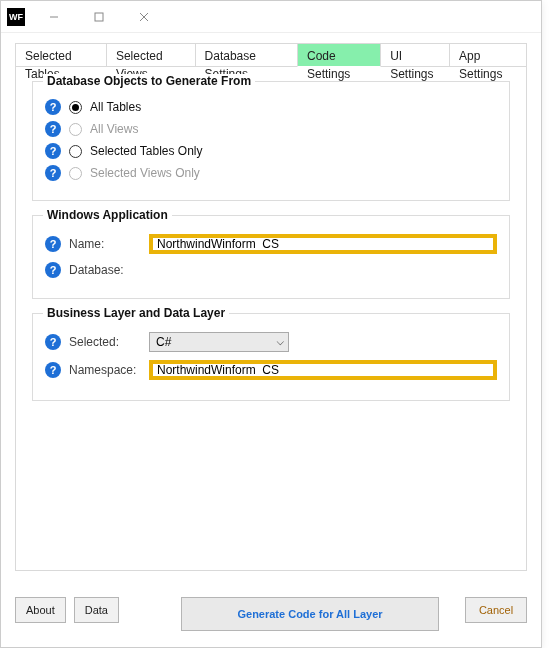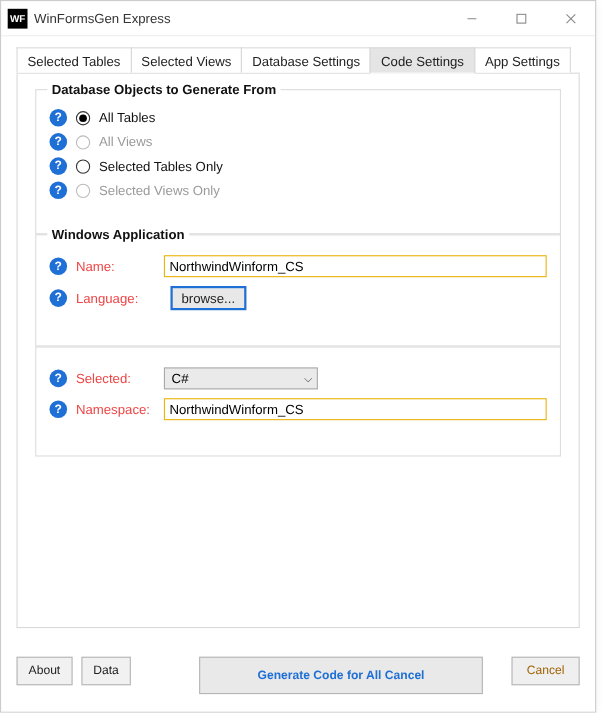--- a/index.html
+++ b/index.html
@@ -77,37 +77,38 @@
     color: #222;
     font-size: 12px;
     cursor: default;
     margin-right: 0;
     position: relative;
     line-height: 18px;
     height: 23px;
   }
   .tab + .tab { margin-left: -1px; }
   .tab.active {
-    background: #e5e5e5;
+    background: #86efac;
     border-bottom: 1px solid #fff;
     height: 24px;
     z-index: 2;
     top: 1px;
     margin-top: -1px;
   }
   .tabpage {
     border: 1px solid #d9d9d9;
     border-top: none;
     padding: 14px 16px 16px 16px;
     flex: 1;
     overflow: auto;
   }
   .groupbox {
     border: 1px solid #dcdcdc;
-    padding: 14px 12px 28px 12px;
+    padding: 14px 12px 16px 12px;
+    margin-bottom: 14px;
     position: relative;
   }
   .groupbox .legend {
     position: absolute;
     top: -8px;
     left: 10px;
     background: #fff;
     padding: 0 4px;
     font-weight: bold;
     font-size: 12px;
@@ -157,25 +158,25 @@
   .radio.disabled { border-color: #bbb; }
   .opt-label { color: #111; }
   .opt-label.disabled { color: #9a9a9a; }
   .form-row {
     display: flex;
     align-items: center;
     padding: 4px 0;
   }
   .form-label {
     width: 80px;
-    color: #ef4444;
+    color: #404040;
     flex-shrink: 0;
   }
   .text-input {
-    border: 1px solid #eab308;
+    border: 4px solid #eab308;
     height: 20px;
     padding: 0 4px;
     font-size: 12px;
     font-family: inherit;
     background: #fff;
   }
   .flex1 { flex: 1; }
   .browse-btn {
     height: 22px;
     border: 2px solid #1e6fd6;
@@ -233,21 +234,20 @@
   }
   .spacer-mid { width: 46px; }
 </style>
 </head>
 <body>
 
 <div class="window">
 
   <div class="titlebar">
     <div class="appicon">WF</div>
-    <div class="title">WinFormsGen Express</div>
     <div class="winbtns">
       <div class="winbtn">
         <svg viewBox="0 0 10 10">
             <line x1="1" y1="5" x2="9" y2="5"></line>
           </svg>
       </div>
       <div class="winbtn">
         <svg viewBox="0 0 10 10">
             <rect x="1" y="1" width="8" height="8"></rect>
           </svg>
@@ -261,20 +261,21 @@
     </div>
   </div>
 
   <div class="client">
 
     <div class="tabs">
       <div class="tab">Selected Tables</div>
       <div class="tab">Selected Views</div>
       <div class="tab">Database Settings</div>
       <div class="tab active">Code Settings</div>
+      <div class="tab">UI Settings</div>
       <div class="tab">App Settings</div>
     </div>
 
     <div class="tabpage">
 
       <div class="groupbox">
         <div class="legend">Database Objects to Generate From</div>
 
         <div class="option-row">
           <span class="help-icon">?</span>
@@ -302,26 +303,26 @@
         <div class="legend">Windows Application</div>
 
         <div class="form-row">
           <span class="help-icon">?</span>
           <span class="form-label">Name:</span>
           <input class="text-input flex1" value="NorthwindWinform_CS" style="">
         </div>
 
         <div class="form-row">
           <span class="help-icon">?</span>
-          <span class="form-label">Language:</span>
-          <button class="browse-btn">browse...</button>
+          <span class="form-label">Database:</span>
         </div>
       </div>
 
       <div class="groupbox">
+        <div class="legend">Business Layer and Data Layer</div>
 
         <div class="form-row">
           <span class="help-icon">?</span>
           <span class="form-label">Selected:</span>
           <div class="select">
             <span>C#</span>
             <span class="chev">⌵</span>
           </div>
         </div>
 
@@ -332,18 +333,18 @@
         </div>
       </div>
 
     </div>
   </div>
 
   <div class="footer">
     <div class="btn">About</div>
     <div class="btn">Data</div>
     <div class="spacer-mid"></div>
-    <div class="btn big">Generate Code for All Cancel</div>
+    <div class="btn big">Generate Code for All Layer</div>
     <div style="width:10px"></div>
     <div class="btn disabled" style="width:62px">Cancel</div>
   </div>
 
 </div>
 
 </body></html>

